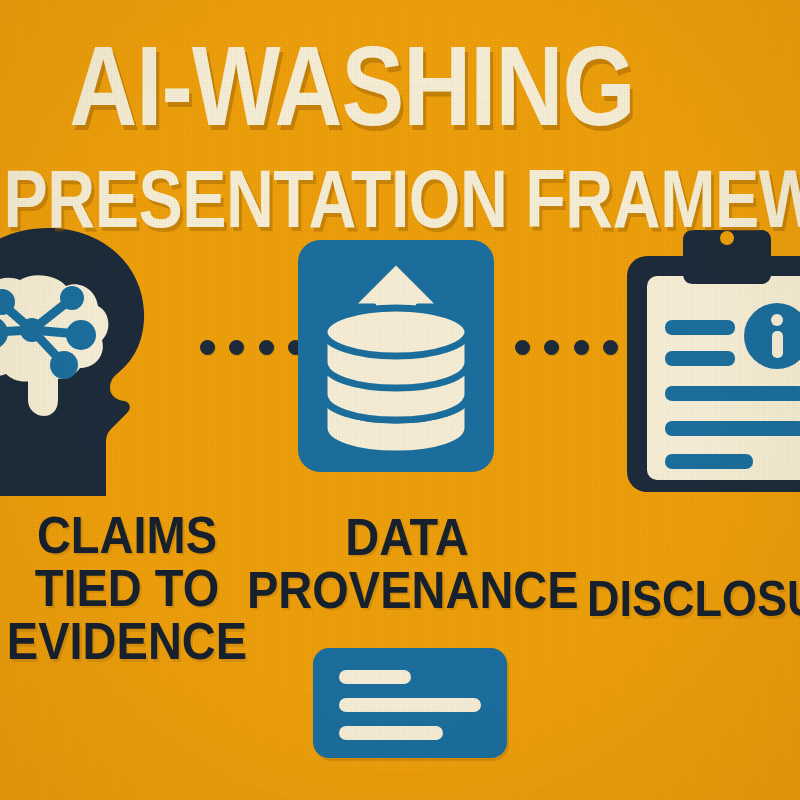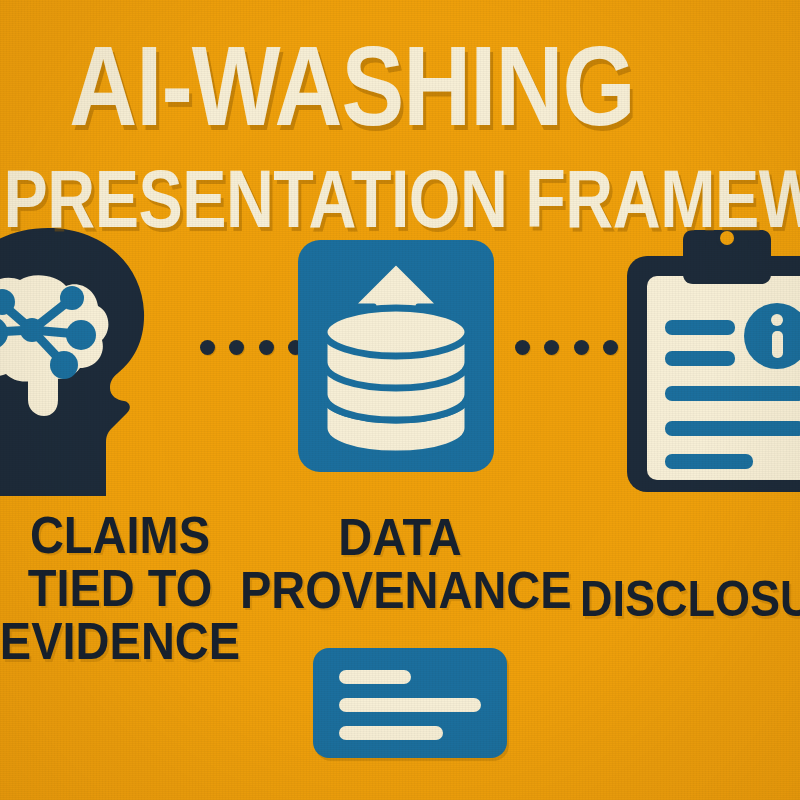--- a/index.html
+++ b/index.html
@@ -79,21 +79,21 @@
   .dot {
     width: 15px; height: 15px;
     border-radius: 50%;
     background: #1d2b3a;
     display: inline-block;
     margin-right: 10px;
     box-shadow: 1px 1px 0 rgba(120,76,0,0.25);
   }
 
   
-  .labels { position: absolute; left: 4px; top: 0; width: 724px; height: 800px; z-index: 25; }
+  .labels { position: absolute; left: 11px; top: 0; width: 724px; height: 800px; z-index: 25; }
   .label {
     position: absolute;
     color: #17212e;
     font-weight: 700;
     line-height: 1.03;
     letter-spacing: 0px;
     transform: scaleY(1.1);
     text-shadow: 2px 2px 0 rgba(140,88,0,0.22);
     white-space: pre;
   }

